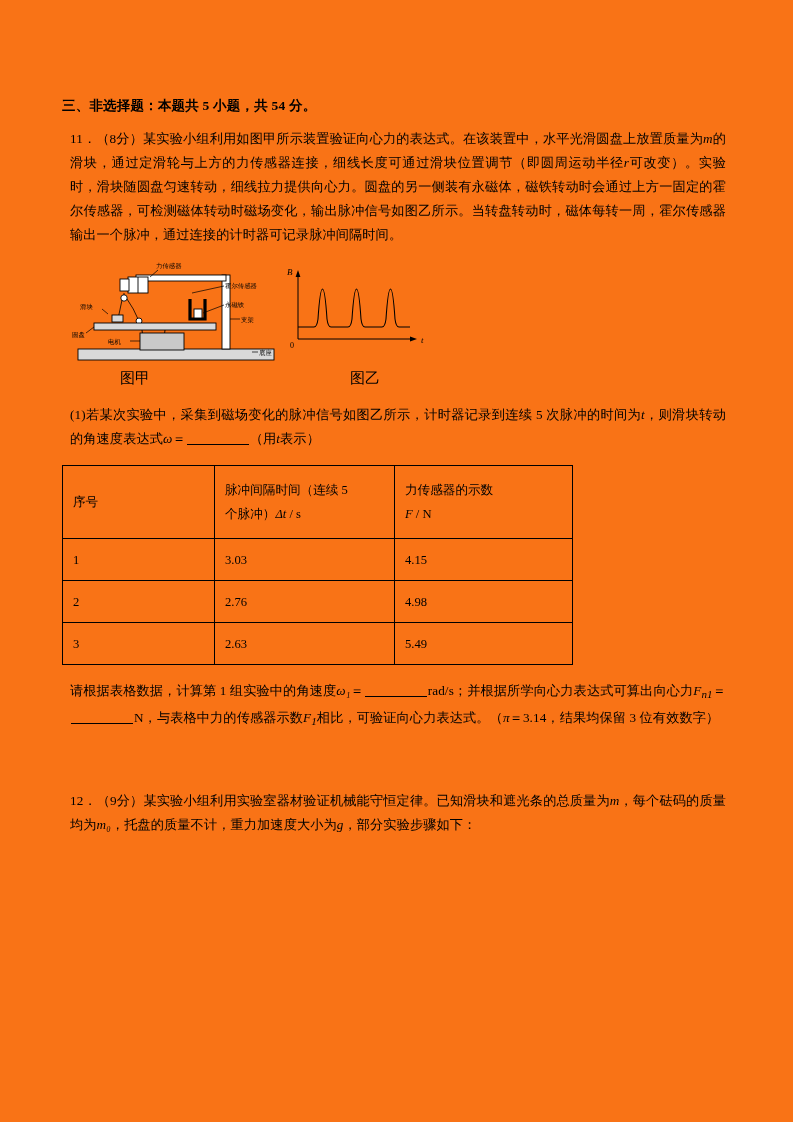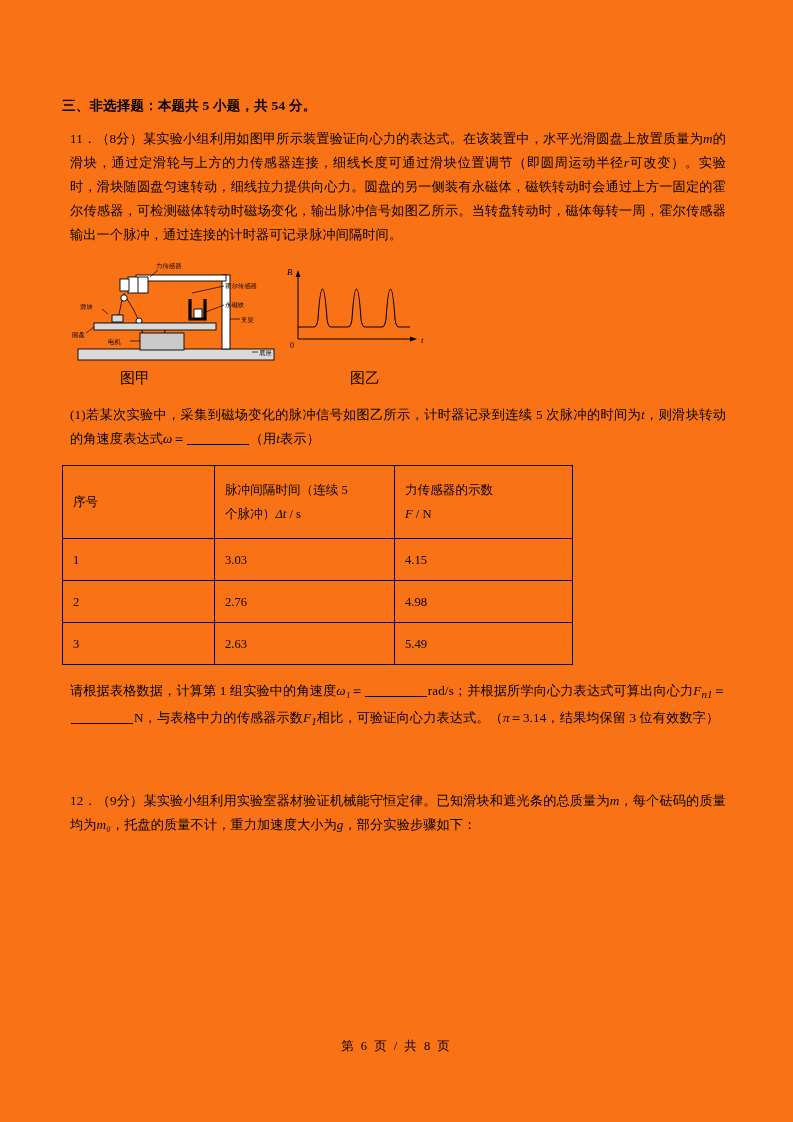--- a/index.html
+++ b/index.html
@@ -236,15 +236,14 @@
 
     <p class="para"><span>请根据表格数据，计算第 1 组实验中的角速度</span><span class="var">ω₁</span>＝<span class="blank"></span><span>rad/s；并根据所学向心力表达式可算出向心力</span><span class="var">F</span><span class="sub">n1</span>＝<span class="blank"></span><span>N，与表格中力的传感器示数</span><span class="var">F</span><span class="sub">1</span><span>相比，可验证向心力表达式。（</span><span class="var">π</span><span>＝3.14</span><span>，结果均保留 3 位有效数字）</span></p>
 
 
     <div class="gap-lg"></div>
 
     <p class="para"><span>12．（9分）某实验小组利用实验室器材验证机械能守恒定律。已知滑块和遮光条的总质量为</span><span class="var">m</span><span>，每个砝码的质量均为</span><span class="var">m₀</span><span>，托盘的质量不计，重力加速度大小为</span><span class="var">g</span><span>，部分实验步骤如下：</span></p>
 
   </div>
 
-  <div class="footer">第 6 页 / 共 8 页</div>
 
 </div>
 
 </body></html>

